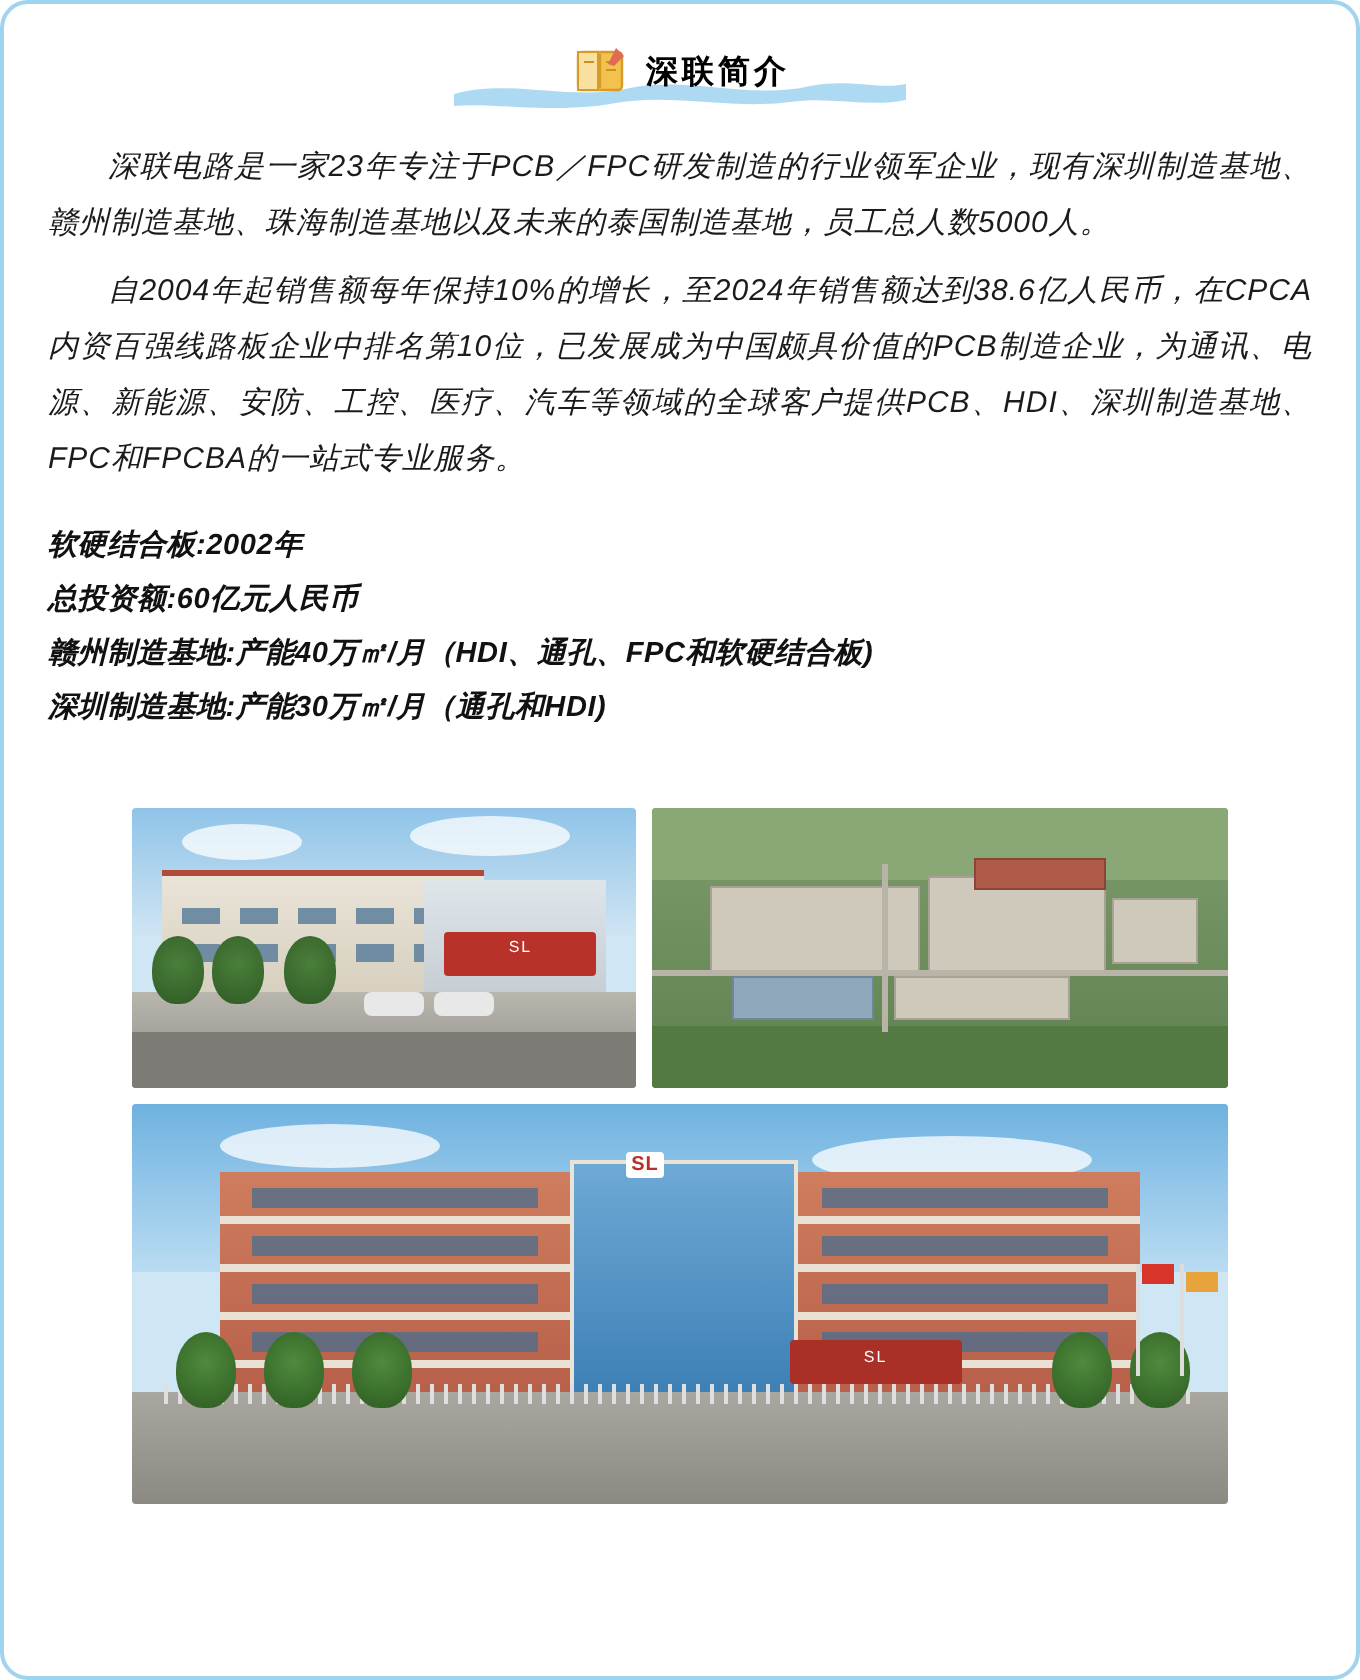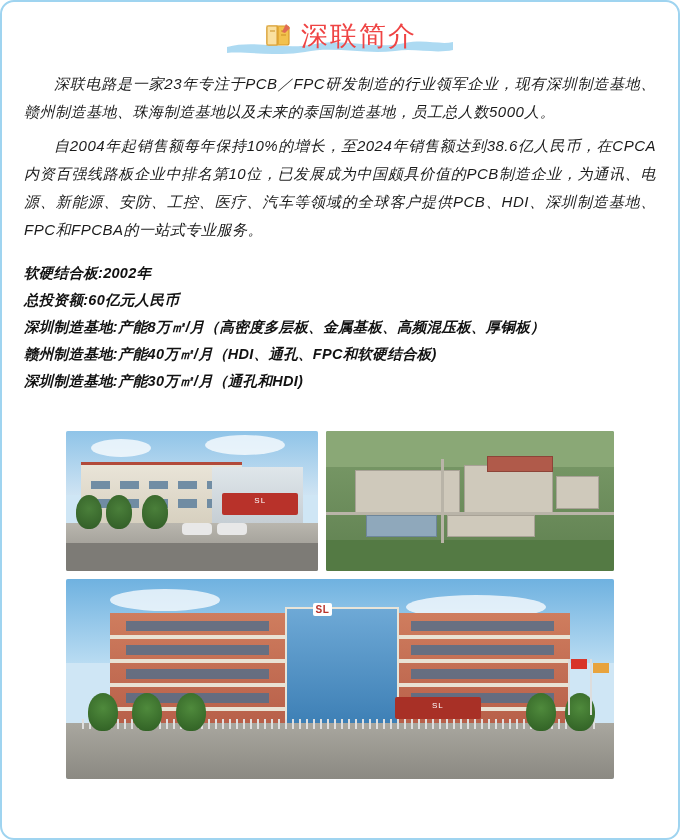--- a/index.html
+++ b/index.html
@@ -45,23 +45,23 @@
     width: 230px;
     height: 18px;
   }
   .title-icon {
     width: 30px;
     height: 28px;
     position: relative;
     display: inline-block;
   }
   .header-title {
-    font-size: 27px;
-    font-weight: normal;
-    color: #ef4444;
+    font-size: 16px;
+    font-weight: bold;
+    color: #000000;
     letter-spacing: 2px;
     position: relative;
     z-index: 2;
   }
   
   .content {
     padding: 0 4px;
     font-style: italic;
   }
   p.para {
@@ -188,21 +188,20 @@
     </div>
   </div>
 
   <div class="content">
     <p class="para">深联电路是一家23年专注于PCB／FPC研发制造的行业领军企业，现有深圳制造基地、赣州制造基地、珠海制造基地以及未来的泰国制造基地，员工总人数5000人。</p>
     <p class="para">自2004年起销售额每年保持10%的增长，至2024年销售额达到38.6亿人民币，在CPCA内资百强线路板企业中排名第10位，已发展成为中国颇具价值的PCB制造企业，为通讯、电源、新能源、安防、工控、医疗、汽车等领域的全球客户提供PCB、HDI、深圳制造基地、FPC和FPCBA的一站式专业服务。</p>
 
     <div class="facts">
       <div class="fact-line">软硬结合板:2002年</div>
       <div class="fact-line">总投资额:60亿元人民币</div>
-      <div class="fact-line">深圳制造基地:产能8万㎡/月（高密度多层板、金属基板、高频混压板、厚铜板）</div>
       <div class="fact-line">赣州制造基地:产能40万㎡/月（HDI、通孔、FPC和软硬结合板)</div>
       <div class="fact-line">深圳制造基地:产能30万㎡/月（通孔和HDI)</div>
     </div>
   </div>
 
   <div class="photos">
     <div class="photo-row">
 
       <div class="photo top-left">
         <div class="p1-sky"></div>

